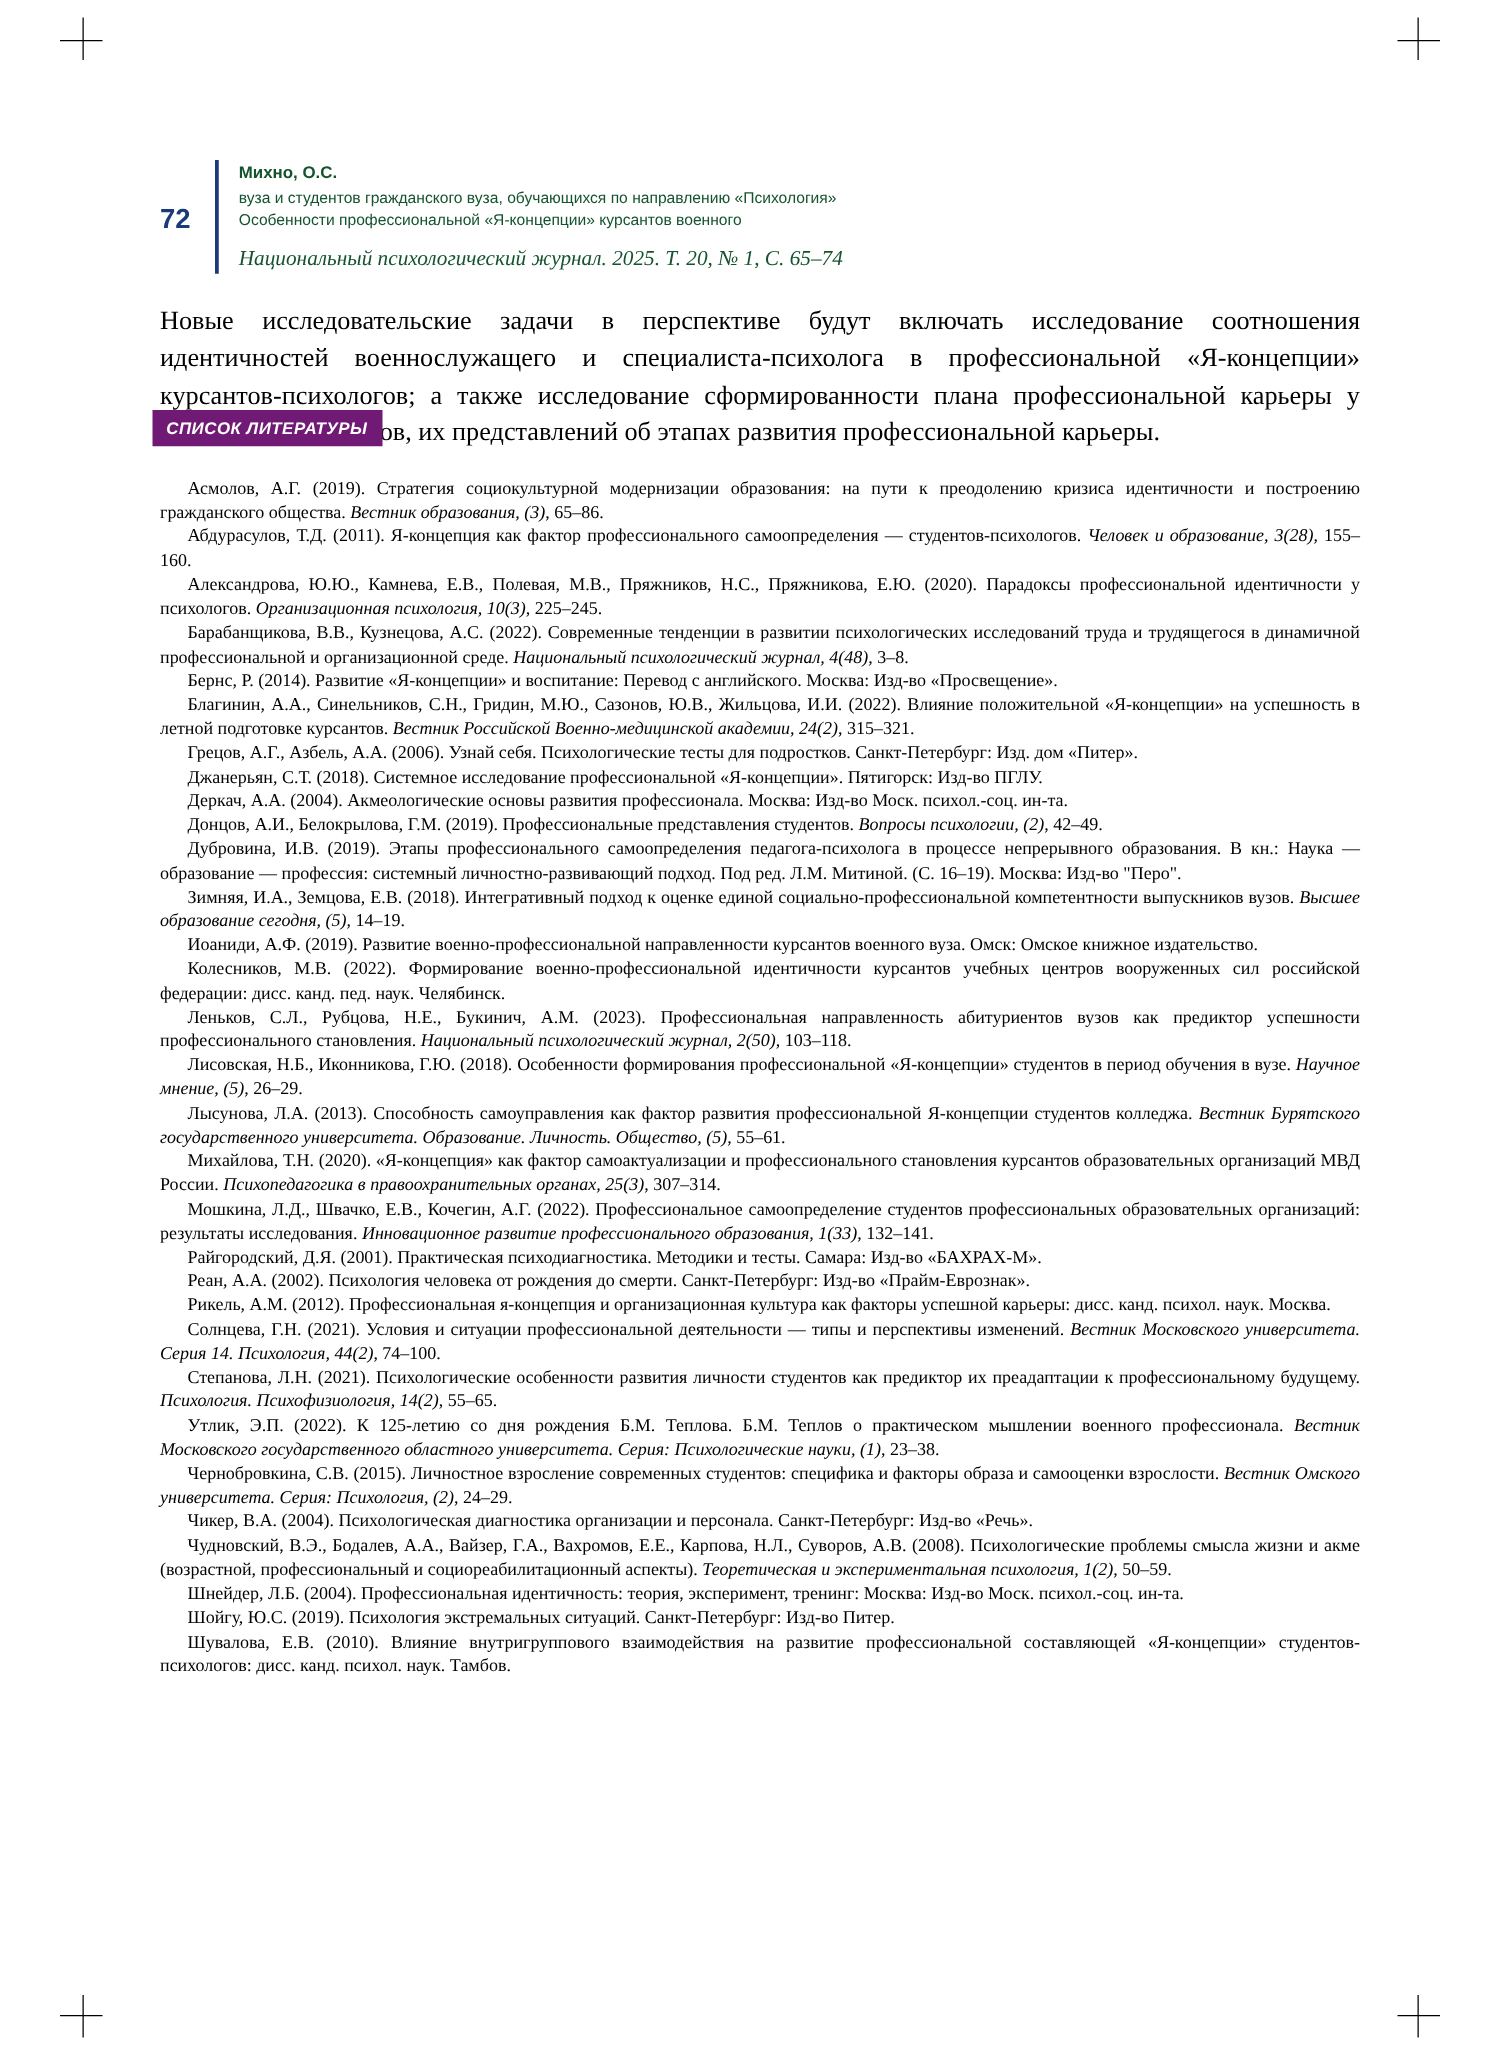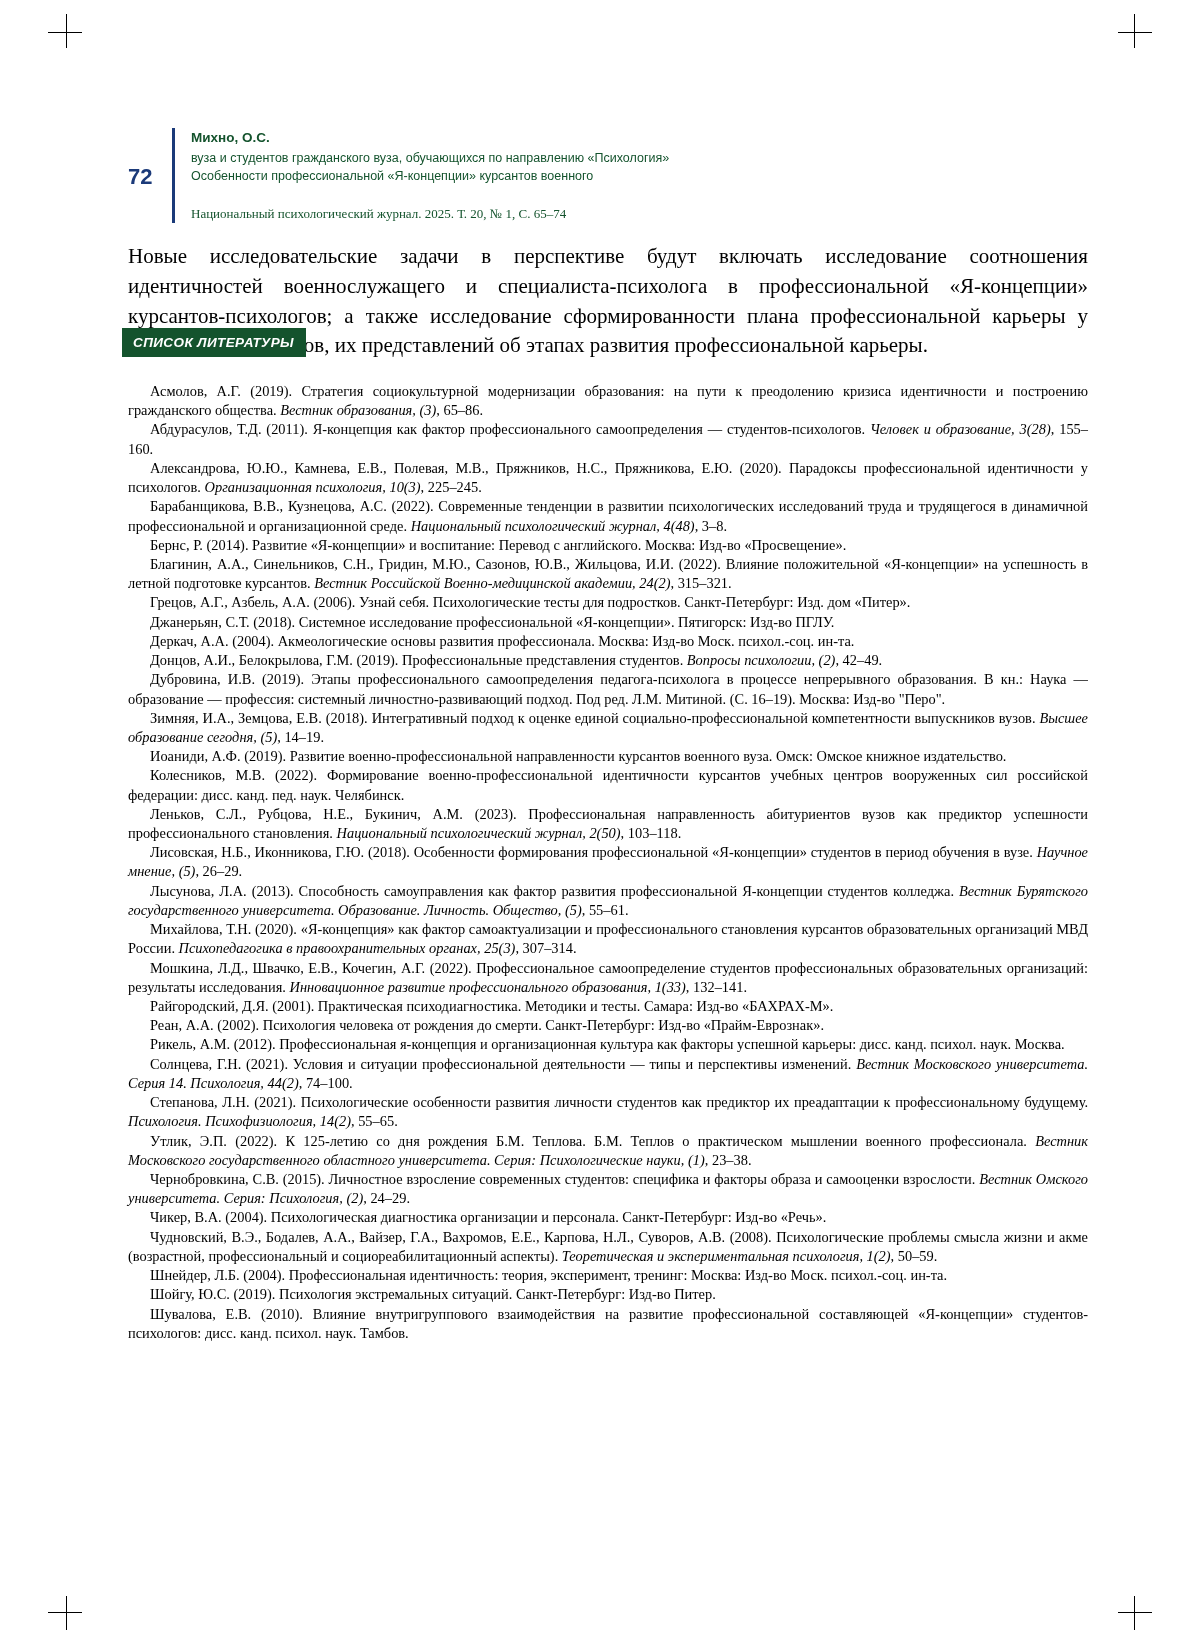--- a/index.html
+++ b/index.html
@@ -68,43 +68,44 @@
     display: block;
     margin-bottom: 1px;
   }
   .header-text .title {
     font-family: "Liberation Sans", sans-serif;
     font-size: 12.5px;
     display: block;
     line-height: 1.45;
   }
   .header-text .journal {
-    font-size: 13px;
+    font-style: italic;
+    font-size: 17px;
     display: block;
-    margin-top: 18px;
+    margin-top: 8px;
   }
 
   
   .intro {
     position: absolute;
     left: 128px;
     top: 221px;
     width: 960px;
     font-size: 21px;
     line-height: 1.42;
     text-align: justify;
     text-indent: 0;
   }
 
   
   .section-heading {
     position: absolute;
     left: 122px;
     top: 328px;
-    background: #14532d;
+    background: #701a75;
     color: #ffffff;
     font-family: "Liberation Sans", sans-serif;
     font-weight: bold;
     font-style: italic;
     font-size: 13.5px;
     letter-spacing: 0.4px;
     padding: 7px 12px 7px 11px;
   }
 
   

